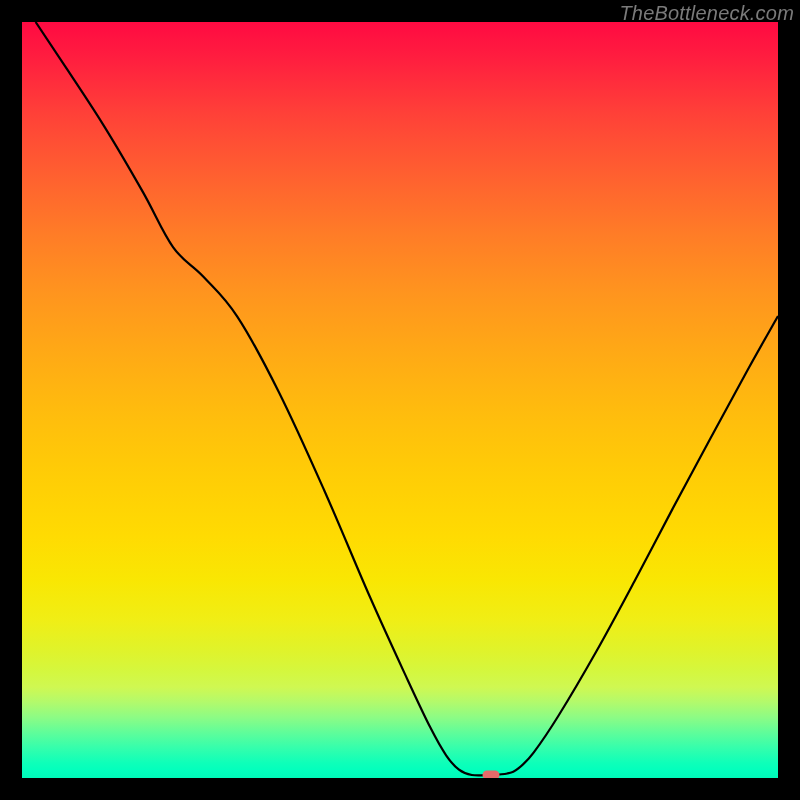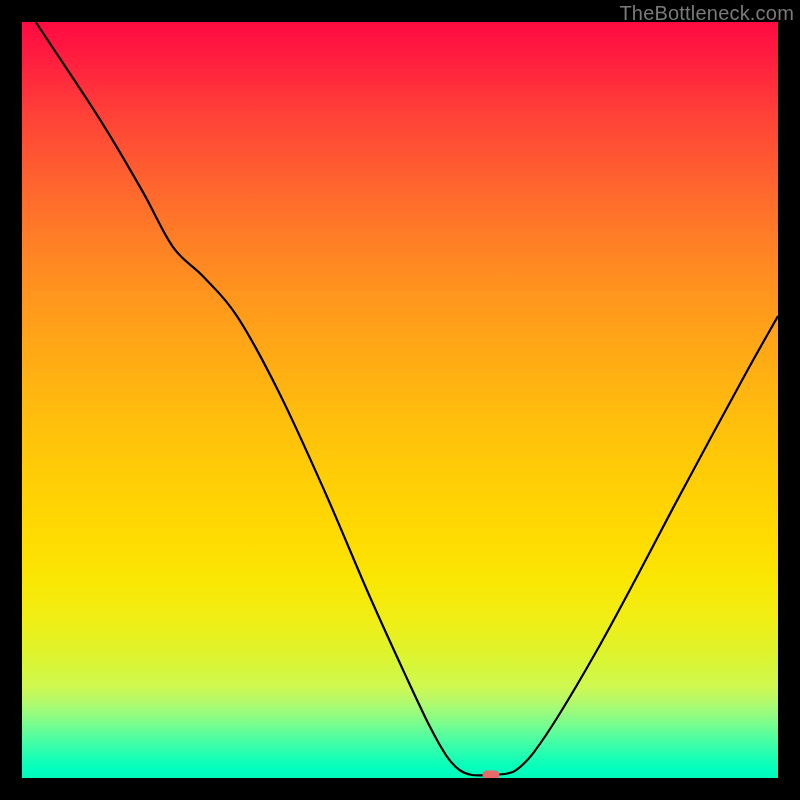--- a/index.html
+++ b/index.html
@@ -67,20 +67,21 @@
     transform: translate(-50%, -50%);
   }
   .watermark {
     position: absolute;
     top: 2px;
     right: 6px;
     color: #7a7a7a;
     font-size: 20px;
     font-weight: 500;
     letter-spacing: 0.2px;
+    font-style: italic;
   }
 </style>
 </head>
 <body>
 
 <div class="watermark">TheBottleneck.com</div>
 
 <div class="plot-container">
   <div class="gradient-bg"></div>
   <svg class="curve-svg" viewBox="0 0 756 756" preserveAspectRatio="none">

